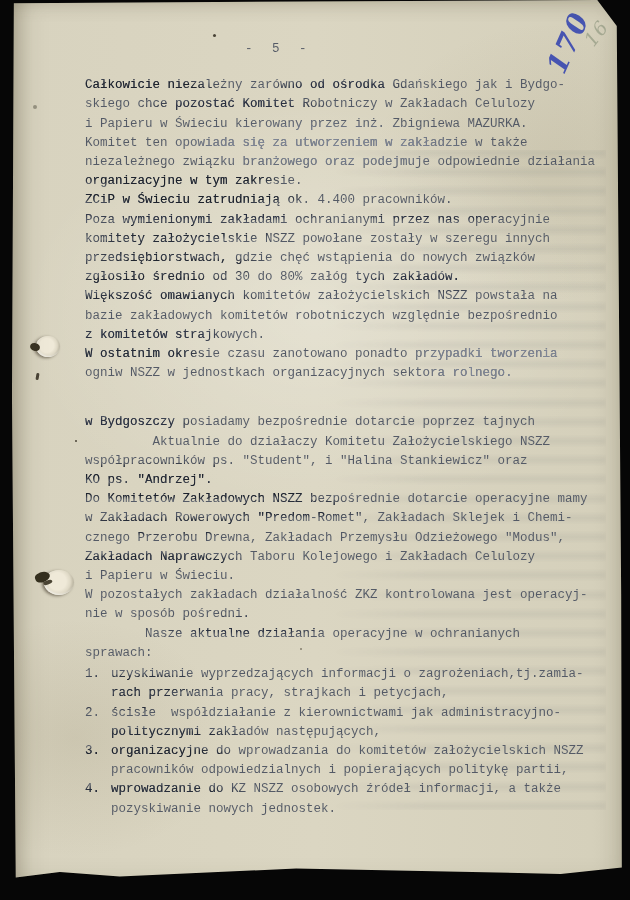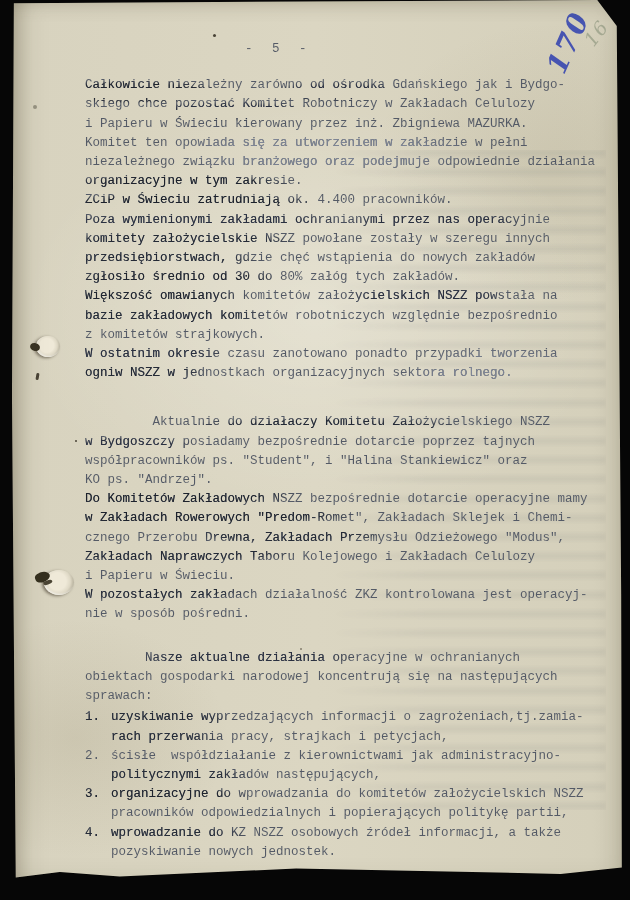--- a/index.html
+++ b/index.html
@@ -25,21 +25,21 @@
     -webkit-mask-image:linear-gradient(90deg,transparent 0,#000 35%);
     mask-image:linear-gradient(90deg,transparent 0,#000 35%);
     filter:blur(2.2px);opacity:.12;}
   
   .typed{position:absolute;left:85px;top:40px;width:532px;color:#545a66;
     font-size:12.5px;filter:blur(.25px);}
   .line{display:block;white-space:pre;line-height:19.2px;min-height:19.2px;}
   .pageno{padding-left:160px;letter-spacing:6px;line-height:19.2px;}
   .p1{margin-top:17px;}
   .p2{margin-top:30px;}
-  .p3{margin-top:24px;}
+  .p3{}
   .numlist{margin-top:2px;}
   .li{display:flex;}
   .li .num{flex:0 0 26px;white-space:pre;line-height:19.2px;}
   .li .li-lines{flex:1;}
   
   @supports ((-webkit-background-clip:text) or (background-clip:text)){
     .typed{
       background-image:
         radial-gradient(120px 15px at 9% 6.3%, #1f242e 0 55%, rgba(31,36,46,0) 80%),
         radial-gradient(95px 13px at 48% 6.3%, #2a3040 0 50%, rgba(42,48,64,0) 78%),
@@ -108,52 +108,51 @@
   <div class="paper">
     <div class="bleed"></div>
 
     <div class="typed">
       <div class="pageno line">- 5 -</div>
 
       <div class="block p1">
         <span class="line">Całkowicie niezależny zarówno od ośrodka Gdańskiego jak i Bydgo-</span>
         <span class="line">skiego chce pozostać Komitet Robotniczy w Zakładach Celulozy</span>
         <span class="line">i Papieru w Świeciu kierowany przez inż. Zbigniewa MAZURKA.</span>
-        <span class="line">Komitet ten opowiada się za utworzeniem w zakładzie w pełni</span>
+        <span class="line">Komitet ten opowiada się za utworzeniem w zakładzie w także</span>
         <span class="line">niezależnego związku branżowego oraz podejmuje odpowiednie działania</span>
         <span class="line">organizacyjne w tym zakresie.</span>
         <span class="line">ZCiP w Świeciu zatrudniają ok. 4.400 pracowników.</span>
         <span class="line">Poza wymienionymi zakładami ochranianymi przez nas operacyjnie</span>
         <span class="line">komitety założycielskie NSZZ powołane zostały w szeregu innych</span>
-        <span class="line">przedsiębiorstwach, gdzie chęć wstąpienia do nowych zakładów</span>
+        <span class="line">przedsiębiorstwach, gdzie chęć wstąpienia do nowych związków</span>
         <span class="line">zgłosiło średnio od 30 do 80% załóg tych zakładów.</span>
         <span class="line">Większość omawianych komitetów założycielskich NSZZ powstała na</span>
         <span class="line">bazie zakładowych komitetów robotniczych względnie bezpośrednio</span>
         <span class="line">z komitetów strajkowych.</span>
         <span class="line">W ostatnim okresie czasu zanotowano ponadto przypadki tworzenia</span>
         <span class="line">ogniw NSZZ w jednostkach organizacyjnych sektora rolnego.</span>
       </div>
 
       <div class="block p2">
+        <span class="line">w Bydgoszczy posiadamy bezpośrednie dotarcie poprzez tajnych</span>
         <span class="line">         Aktualnie do działaczy Komitetu Założycielskiego NSZZ</span>
-        <span class="line">w Bydgoszczy posiadamy bezpośrednie dotarcie poprzez tajnych</span>
         <span class="line">współpracowników ps. "Student", i "Halina Stankiewicz" oraz</span>
         <span class="line">KO ps. "Andrzej".</span>
         <span class="line">Do Komitetów Zakładowych NSZZ bezpośrednie dotarcie operacyjne mamy</span>
         <span class="line">w Zakładach Rowerowych "Predom-Romet", Zakładach Sklejek i Chemi-</span>
         <span class="line">cznego Przerobu Drewna, Zakładach Przemysłu Odzieżowego "Modus",</span>
         <span class="line">Zakładach Naprawczych Taboru Kolejowego i Zakładach Celulozy</span>
         <span class="line">i Papieru w Świeciu.</span>
         <span class="line">W pozostałych zakładach działalność ZKZ kontrolowana jest operacyj-</span>
         <span class="line">nie w sposób pośredni.</span>
       </div>
 
       <div class="block p3">
         <span class="line">        Nasze aktualne działania operacyjne w ochranianych</span>
-        <span class="line">obiektach gospodarki narodowej koncentrują się na następujących</span>
         <span class="line">sprawach:</span>
       </div>
 
       <div class="numlist">
         <div class="li">
           <span class="num">1.</span>
           <span class="li-lines">
             <span class="line">uzyskiwanie wyprzedzających informacji o zagrożeniach,tj.zamia-</span>
             <span class="line">rach przerwania pracy, strajkach i petycjach,</span>
           </span>

